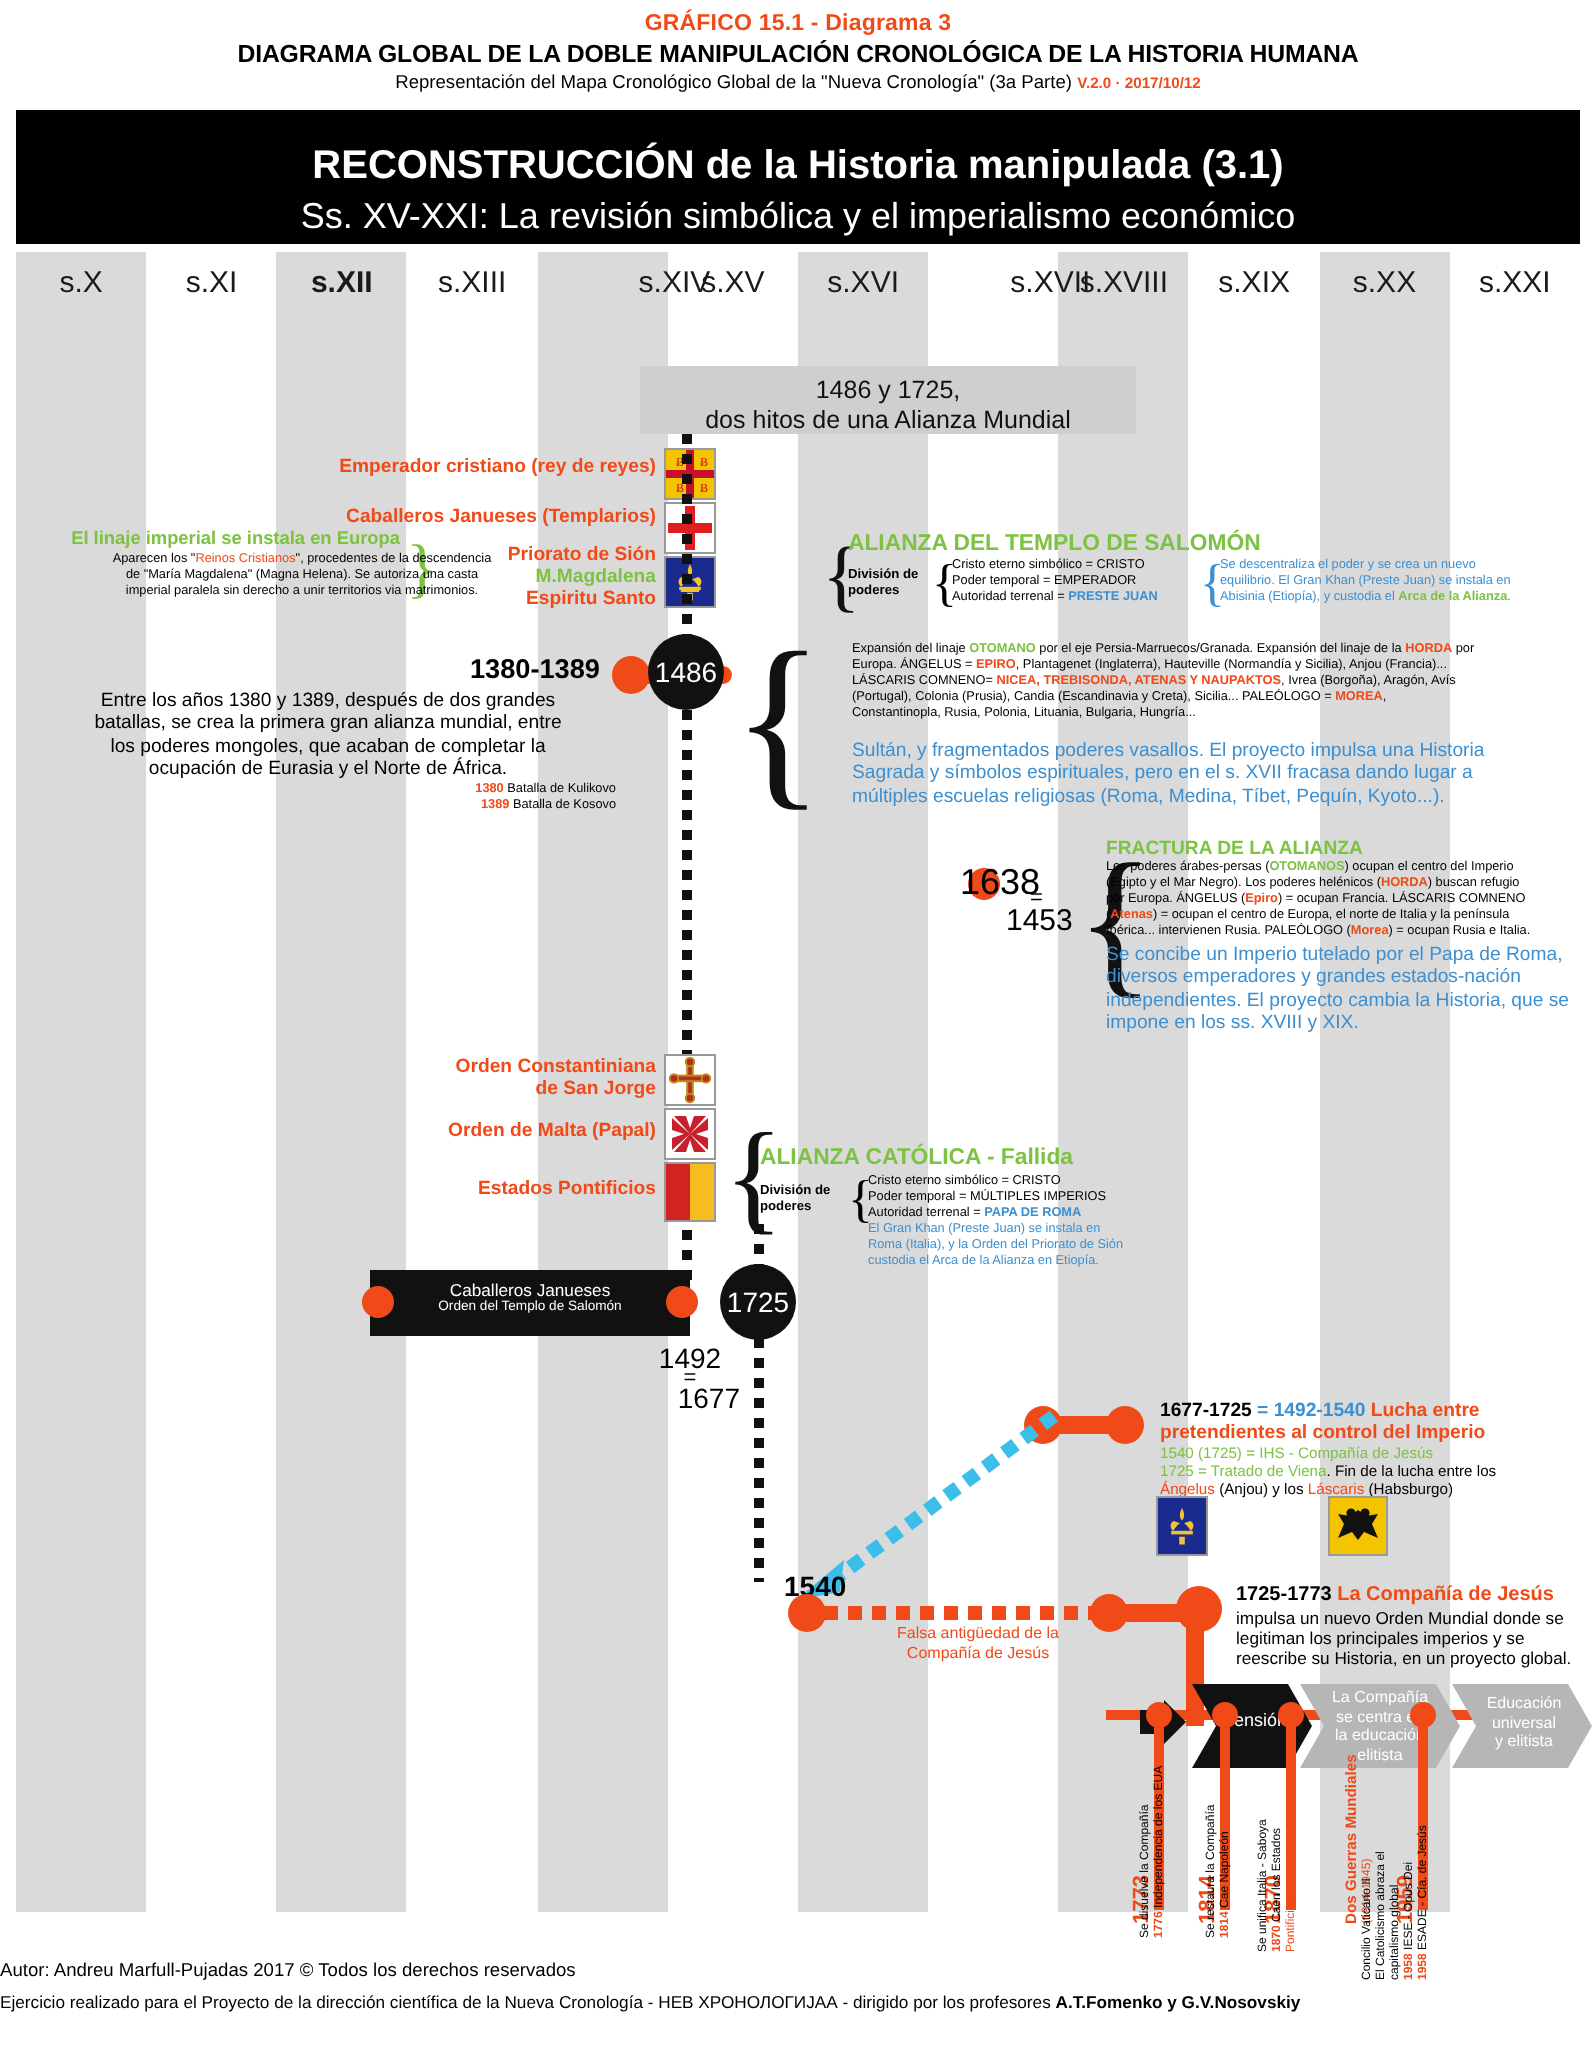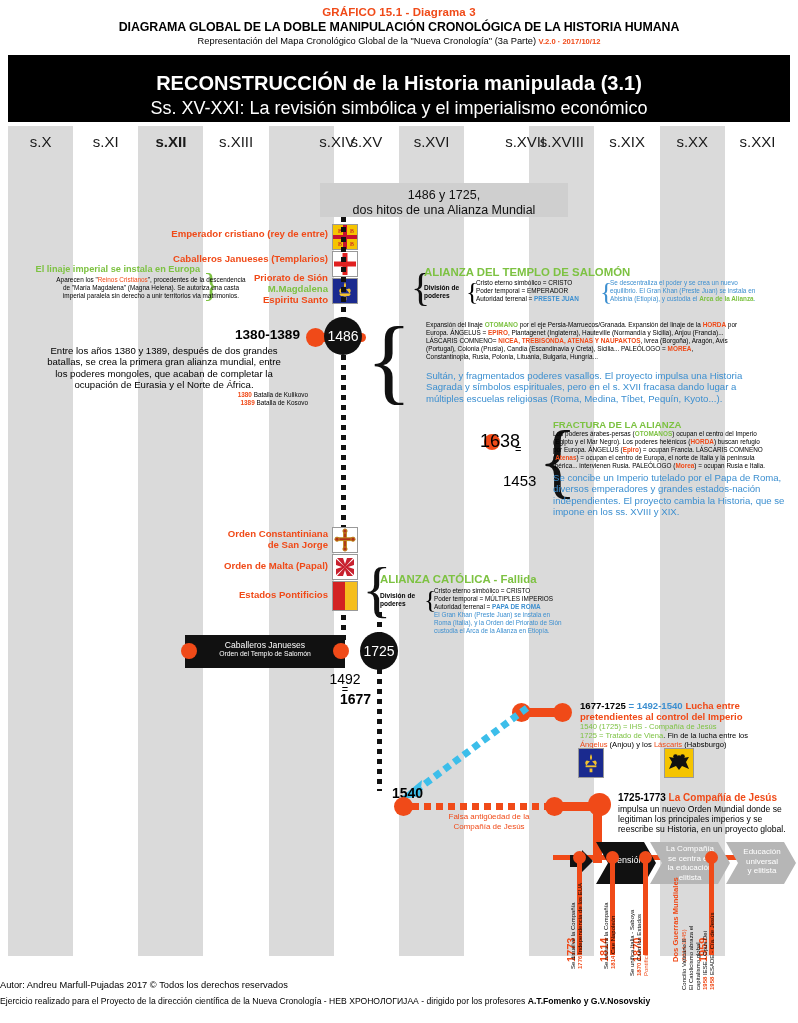--- a/index.html
+++ b/index.html
@@ -168,21 +168,21 @@
       <rect width="24" height="24" fill="#1A2A8F"></rect>
       <path d="M12 3 C10.4 6 10.8 8 12 9.3 C13.2 8 13.6 6 12 3 Z
                M8 9.5 C6 10 5.6 13 7.6 14.4 C8.6 13 9.6 11.3 11 10.6 Z
                M16 9.5 C18 10 18.4 13 16.4 14.4 C15.4 13 14.4 11.3 13 10.6 Z
                M7.4 15.2 L16.6 15.2 L16.6 17 L7.4 17 Z
                M10.6 17.4 L13.4 17.4 L13.4 21.2 L10.6 21.2 Z" fill="#F2C230"></path>
       <rect x="6.6" y="14.4" width="10.8" height="1.6" fill="#F2C230"></rect>
     </svg>
   </div>
 
-  <div class="abs orange b" style="left:70px; top:228px; width:258px; text-align:right; font-size:9.6px;">Emperador cristiano (rey de entre)</div>
+  <div class="abs orange b" style="left:70px; top:228px; width:258px; text-align:right; font-size:9.6px;">Emperador cristiano (rey de reyes)</div>
   <div class="abs orange b" style="left:70px; top:253px; width:258px; text-align:right; font-size:9.6px;">Caballeros Janueses (Templarios)</div>
   <div class="abs orange b" style="left:220px; top:272px; width:108px; text-align:right; font-size:9.6px;">Priorato de Sión</div>
   <div class="abs green b" style="left:220px; top:283px; width:108px; text-align:right; font-size:9.6px;">M.Magdalena</div>
   <div class="abs orange b" style="left:220px; top:294px; width:108px; text-align:right; font-size:9.6px;">Espiritu Santo</div>
 
   <div class="abs green" style="left:203px; top:267px; font-size:33px; font-family:'Liberation Serif',serif;">}</div>
 
   <div class="para" style="left:20px; top:264px; width:180px; text-align:right;">
     <div class="green b" style="font-size:9.2px;">El linaje imperial se instala en Europa</div>
   </div>
@@ -263,21 +263,21 @@
     <div>
       <span class="orange b">1389</span><span> Batalla de Kosovo</span>
     </div>
   </div>
 
   <div class="abs" style="left:366px; top:312px; font-size:96px; font-family:'Liberation Serif',serif; font-weight:300; color:#111; line-height:1;">{</div>
 
   <div class="dot" style="left:484px; top:434px; width:16px; height:16px;"></div>
   <div class="abs" style="left:480px; top:431px; font-size:18px;">1638</div>
   <div class="abs" style="left:515px; top:443px; font-size:11px;">=</div>
-  <div class="abs" style="left:503px; top:452px; font-size:15px;margin-top:20px;">1453</div>
+  <div class="abs" style="left:503px; top:452px; font-size:15px;">1453</div>
 
   <div class="abs" style="left:538px; top:420px; font-size:82px; font-family:'Liberation Serif',serif; font-weight:300; color:#111; line-height:1;">{</div>
 
   <div class="abs green b" style="left:553px; top:419px; font-size:9.6px;">FRACTURA DE LA ALIANZA</div>
   <div class="abs p-small" style="left:553px; top:430px; width:245px;">
     <div>
       <span>Los poderes árabes-persas (</span><span class="green b">OTOMANOS</span><span>) ocupan el centro del Imperio</span>
     </div>
     <div>
       <span>(Egipto y el Mar Negro). Los poderes helénicos (</span><span class="orange b">HORDA</span><span>) buscan refugio</span>
@@ -361,21 +361,21 @@
   </div>
   <div class="dot" style="left:181px; top:643px; width:16px; height:16px;"></div>
   <div class="dot" style="left:333px; top:643px; width:16px; height:16px;"></div>
 
   <div class="circ" style="left:360px; top:632px; width:38px; height:38px;">1725</div>
   <div class="vdots" style="left:377px; top:612px; height:22px;"></div>
   <div class="vdots" style="left:377px; top:669px; height:122px;"></div>
 
   <div class="abs" style="left:320px; top:671px; width:50px; text-align:center; font-size:14px;">1492</div>
   <div class="abs" style="left:320px; top:683px; width:50px; text-align:center; font-size:11px;">=</div>
-  <div class="abs" style="left:340px; top:691px; width:50px; text-align:left; font-size:14px;font-weight:bold;">1677</div>
+  <div class="abs" style="left:320px; top:691px; width:50px; text-align:right; font-size:14px;">1677</div>
 
   <div class="bar" style="left:520px; top:708px; width:45px; height:9px; border-radius:5px;"></div>
   <div class="dot" style="left:512px; top:703px; width:19px; height:19px;"></div>
   <div class="dot" style="left:553px; top:703px; width:19px; height:19px;"></div>
 
   <svg class="abs" style="left:392px; top:700px;" width="140" height="105">
     <line x1="135" y1="8" x2="22" y2="92" stroke="#3CBEEA" stroke-width="7" stroke-dasharray="7,5"></line>
     <polygon points="6,100 30,80 28,96" fill="#3CBEEA"></polygon>
   </svg>
 

